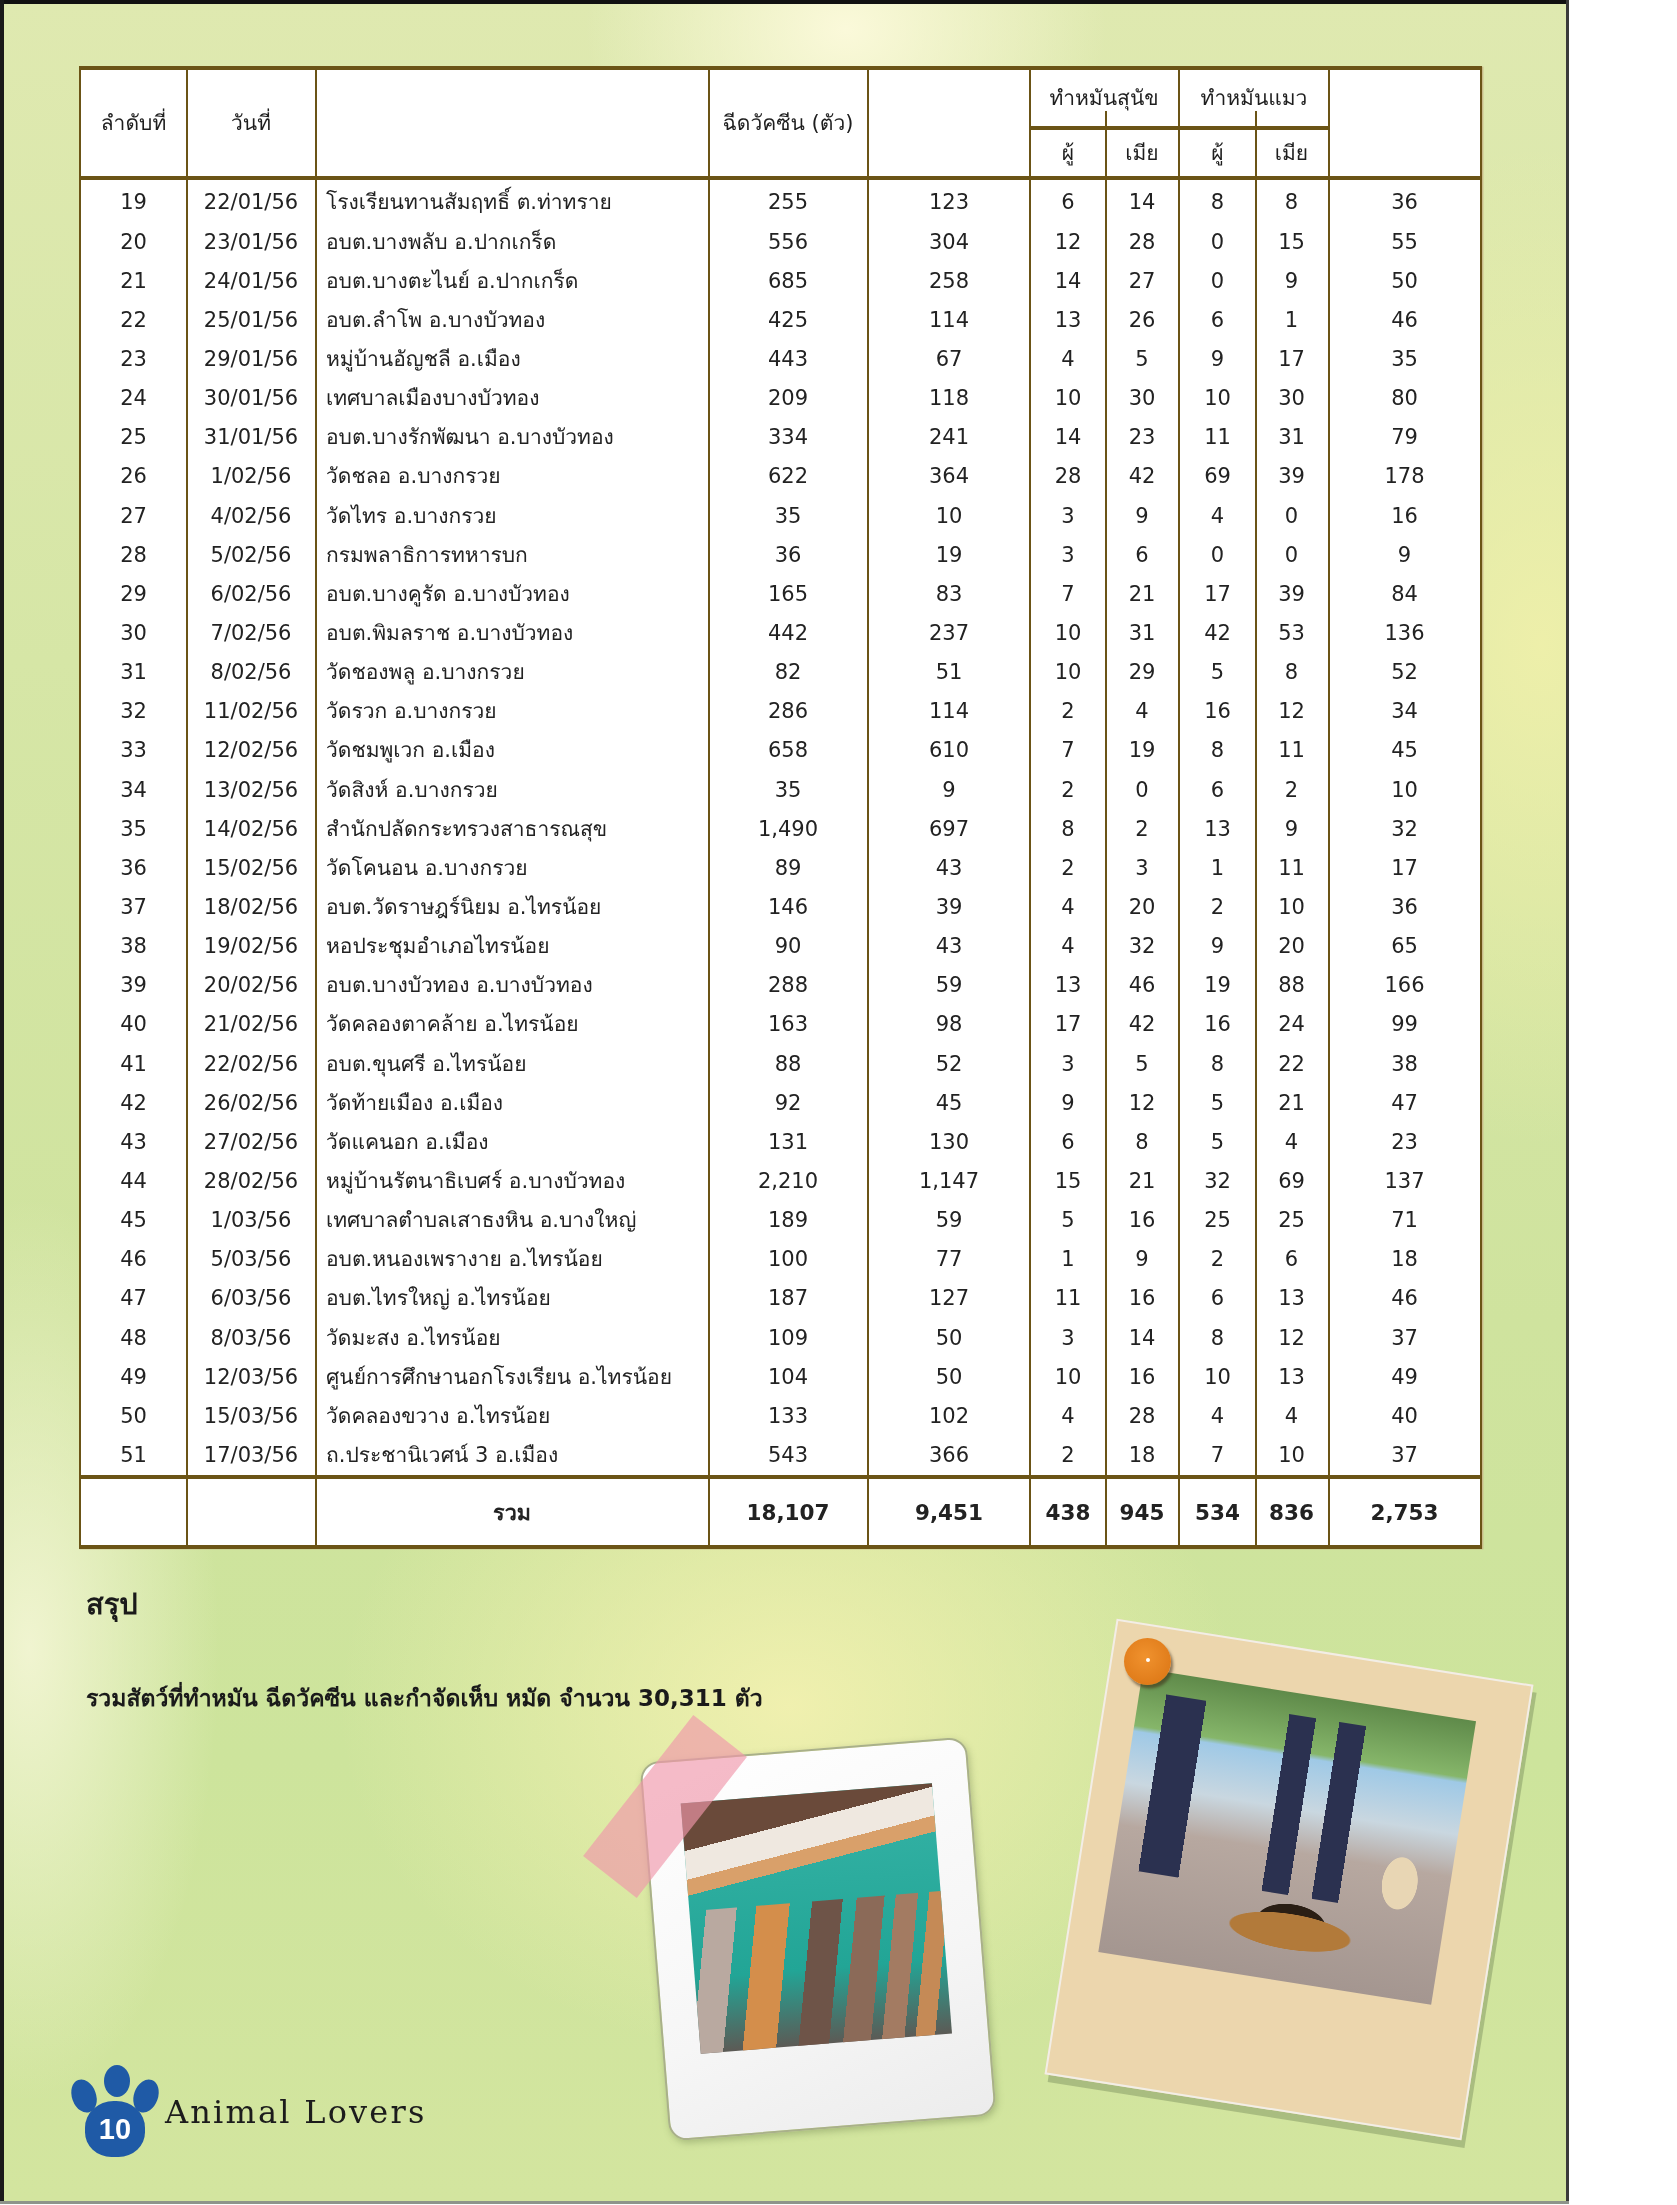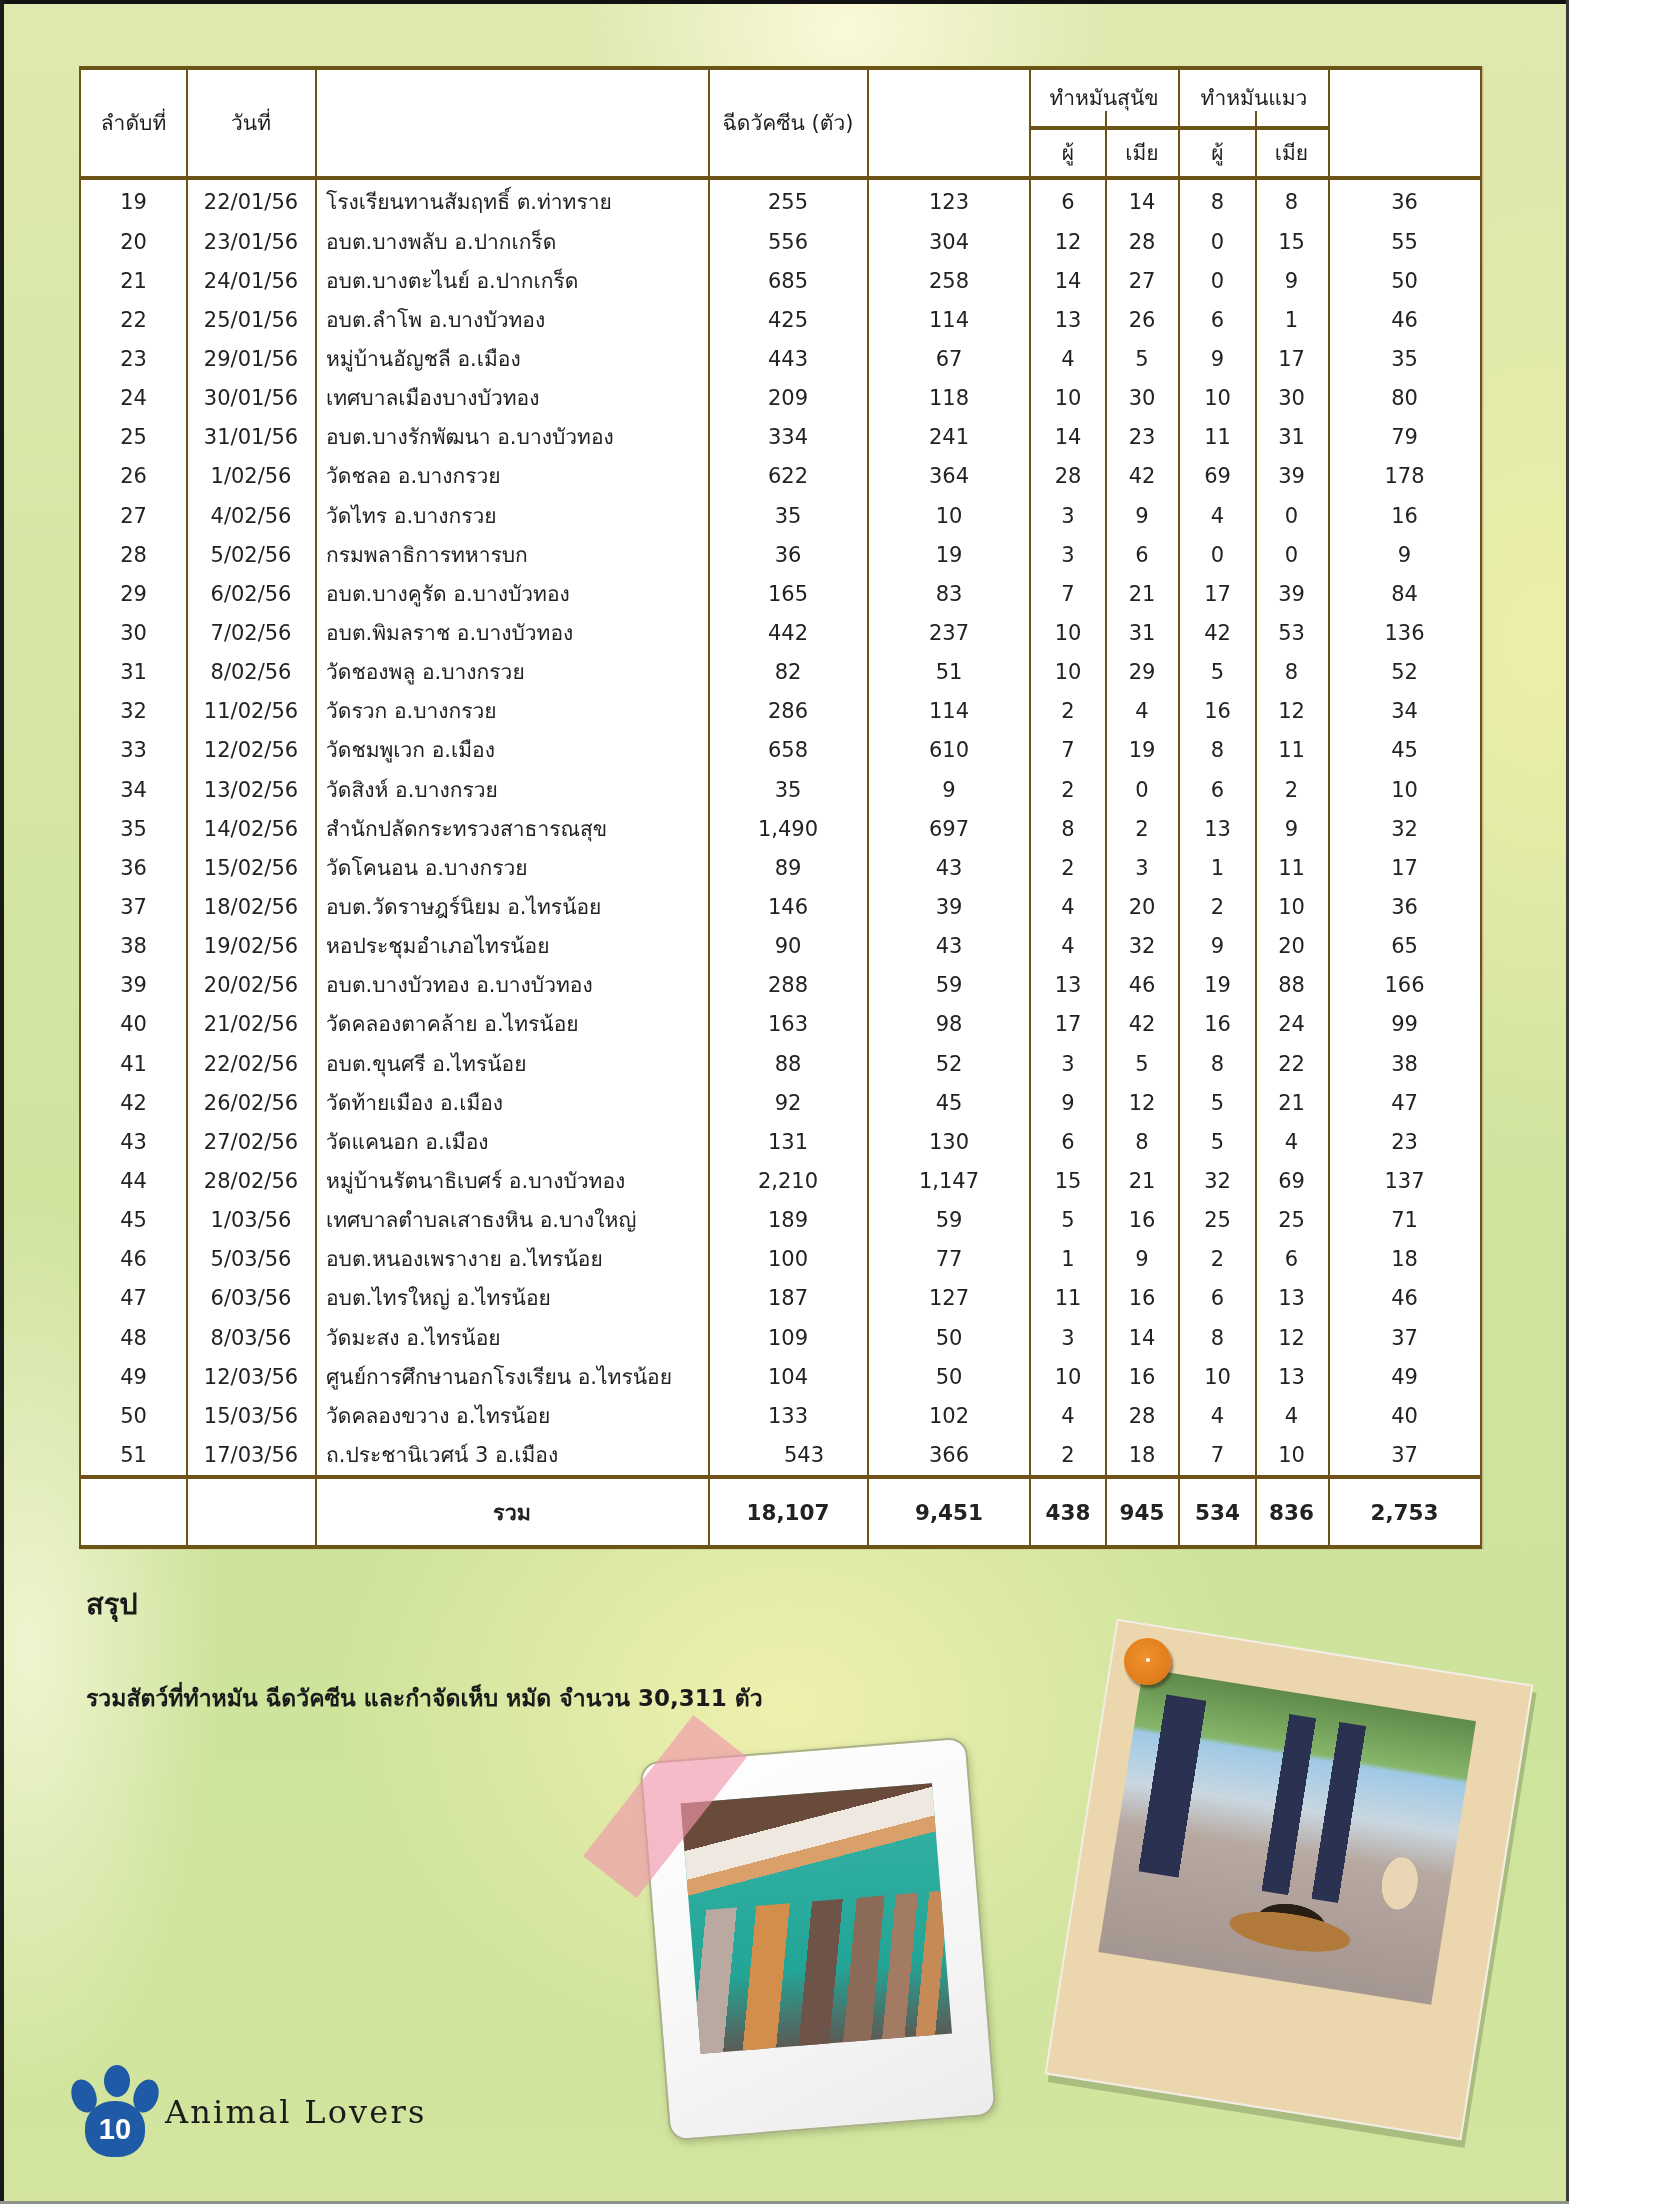--- a/index.html
+++ b/index.html
@@ -482,21 +482,21 @@
           <div class="cell" style="left: 949px; width: 76px; top: 1329px; height: 39px;">4</div>
           <div class="cell" style="left: 1025px; width: 72px; top: 1329px; height: 39px;">28</div>
           <div class="cell" style="left: 1098px; width: 77px; top: 1329px; height: 39px;">4</div>
           <div class="cell" style="left: 1174px; width: 73px; top: 1329px; height: 39px;">4</div>
           <div class="cell" style="left: 1247px; width: 153px; top: 1329px; height: 39px;">40</div>
         </div>
         <div>
           <div class="cell" style="left: 0px; width: 105px; top: 1368px; height: 39px;">51</div>
           <div class="cell" style="left: 105px; width: 130px; top: 1368px; height: 39px;">17/03/56</div>
           <div class="cell left" style="left: 235px; width: 392px; top: 1368px; height: 39px;">ถ.ประชานิเวศน์ 3 อ.เมือง</div>
-          <div class="cell" style="left: 627px; width: 160px; top: 1368px; height: 39px; padding-left: 16px;">543</div>
+          <div class="cell" style="left: 627px; width: 160px; top: 1368px; height: 39px;">543</div>
           <div class="cell" style="left: 787px; width: 162px; top: 1368px; height: 39px;">366</div>
           <div class="cell" style="left: 949px; width: 76px; top: 1368px; height: 39px;">2</div>
           <div class="cell" style="left: 1025px; width: 72px; top: 1368px; height: 39px;">18</div>
           <div class="cell" style="left: 1098px; width: 77px; top: 1368px; height: 39px;">7</div>
           <div class="cell" style="left: 1174px; width: 73px; top: 1368px; height: 39px;">10</div>
           <div class="cell" style="left: 1247px; width: 153px; top: 1368px; height: 39px;">37</div>
         </div>
       </div>
     <div id="tbl-lines">
         <div class="hline" style="top: -2.2px; height: 4.3px;"></div>

